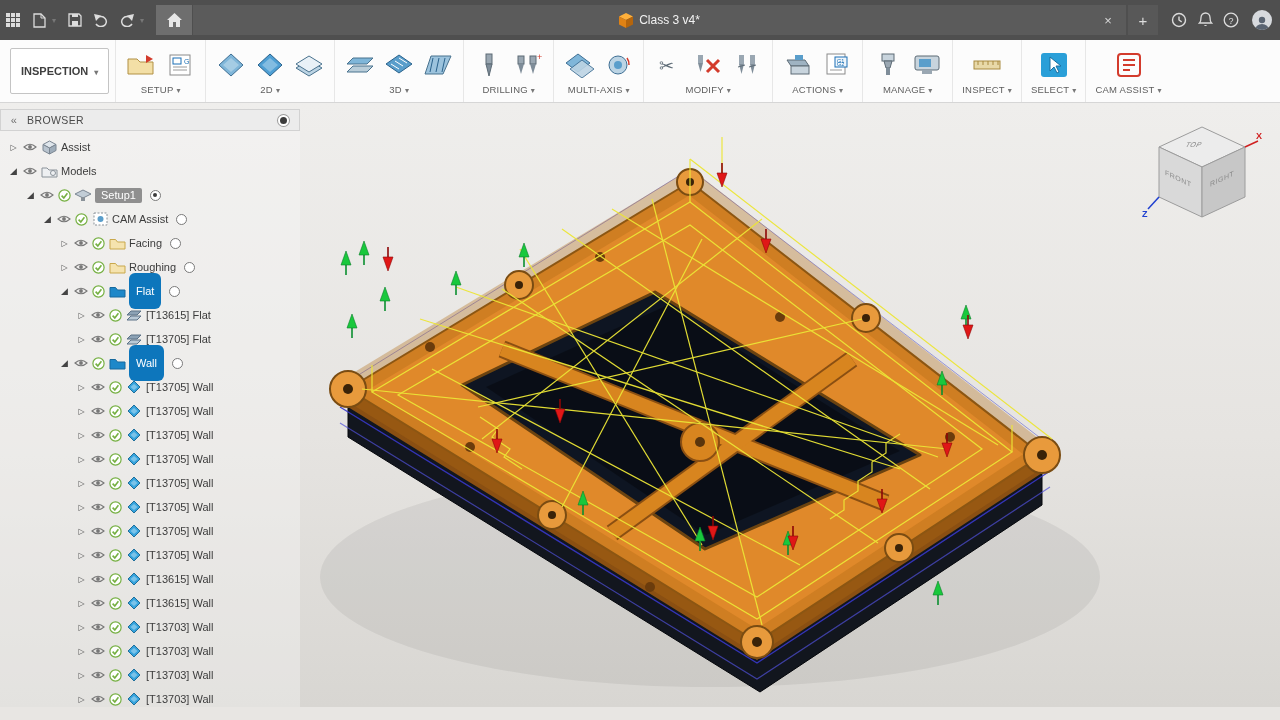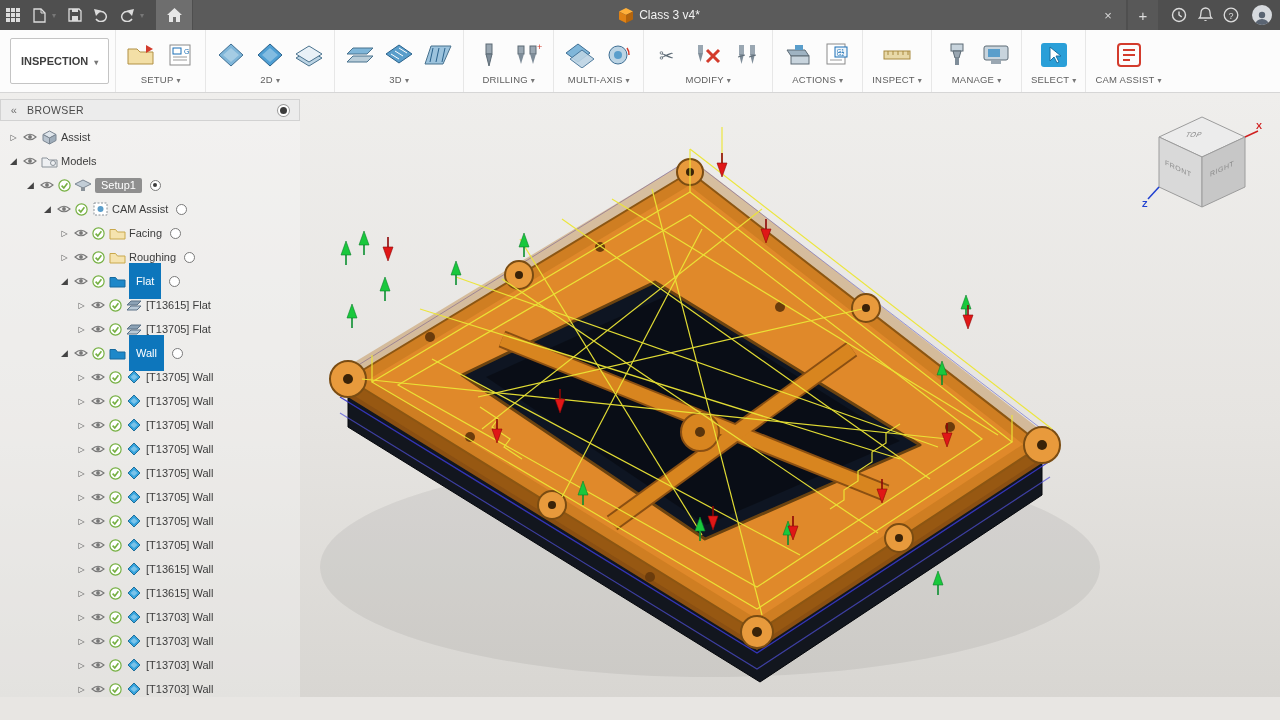--- a/index.html
+++ b/index.html
@@ -1,19 +1,19 @@
 <!DOCTYPE html>
 <html><head>
 <meta charset="utf-8">
 <style>
   * { margin:0; padding:0; box-sizing:border-box; }
   html,body { width:1280px; height:720px; overflow:hidden; font-family:"Liberation Sans", sans-serif; background:#e8e6e3; }
 
   
-  .titlebar { height:30px; background:#4f4f4f; display:flex; align-items:center; color:#e6e6e6; }
+  .titlebar { height:40px; background:#4f4f4f; display:flex; align-items:center; color:#e6e6e6; }
   .tb-icon { width:26px; height:30px; display:flex; align-items:center; justify-content:center; cursor:pointer; }
   .tb-icon svg { display:block; }
   .tb-caret { width:10px; height:30px; display:flex; align-items:center; font-size:8px; color:#cfcfcf; }
   .home-btn { width:36px; height:30px; background:#6e6e6e; display:flex; align-items:center; justify-content:center; margin-left:6px; }
   .doc-tab { flex:1; height:30px; background:#5b5b5b; display:flex; align-items:center; justify-content:center; position:relative; font-size:12px; color:#f2f2f2; margin-left:1px; }
   .doc-tab .cube { margin-right:6px; display:flex; }
   .doc-tab .tab-close { position:absolute; right:8px; top:0; height:30px; width:20px; display:flex; align-items:center; justify-content:center; color:#d7d7d7; font-size:13px; cursor:pointer; }
   .tab-add { width:30px; height:30px; display:flex; align-items:center; justify-content:center; font-size:15px; color:#ddd; background:#585858; margin-left:2px; cursor:pointer; }
   .tb-right { display:flex; align-items:center; margin-left:8px; }
   .avatar { width:20px; height:20px; border-radius:50%; background:#d7dade; display:flex; align-items:flex-end; justify-content:center; overflow:hidden; margin:0 8px; }
@@ -45,21 +45,21 @@
   .tree { padding-top:4px; background:rgba(250,250,250,0.35); }
   .tree-row { height:24px; display:flex; align-items:center; font-size:11px; color:#3c3c3c; cursor:pointer; white-space:nowrap; }
   .exp { width:15px; text-align:center; font-size:8px; color:#555; flex:none; }
   .exp.open { font-size:9px; color:#444; }
   .t-eye, .t-check, .t-icon { display:flex; align-items:center; justify-content:center; flex:none; }
   .t-eye { width:18px; }
   .t-check { width:17px; }
   .t-icon { width:20px; }
   .t-label { margin-left:2px; }
   .chip-gray { background:#8f8f8f; color:#fff; padding:1.5px 6px; border-radius:2px; }
-  .chip-blue { background:#0d76bc; color:#fff; padding:12px 7px; border-radius:0; }
+  .chip-blue { background:#0d76bc; color:#fff; padding:12px 7px; border-radius:6px; }
   .radio { width:11px; height:11px; border:1.5px solid #7a7a7a; border-radius:50%; margin-left:8px; flex:none; position:relative; background:#fff; }
   .radio.dot::after { content:""; position:absolute; left:2.5px; top:2.5px; width:4px; height:4px; border-radius:50%; background:#3c3c3c; }
 
   
   .viewcube { position:absolute; right:18px; top:14px; width:120px; height:115px; cursor:pointer; }
   .vc-face-label { position:absolute; font-size:7px; color:#8a8a8a; letter-spacing:.5px; pointer-events:none; }
   .vc-axis { position:absolute; font-size:9px; font-weight:bold; pointer-events:none; }
 </style>
 </head>
 <body>
@@ -339,56 +339,56 @@
             </div>
           </div>
           <div class="tgroup-label">
             <span>ACTIONS</span>
             <span class="caret"></span>
           </div>
         </div>
         <div class="tgroup">
           <div class="tgroup-icons">
             <div class="tool-icon">
+              <svg width="28" height="26">
+                <rect x="8" y="2" width="12" height="7" fill="#c8d4dd" stroke="#5c6a75"></rect>
+                <polygon points="10,9 18,9 16,16 12,16" fill="#9aa7b2" stroke="#5c6a75"></polygon>
+                <rect x="12" y="16" width="4" height="7" fill="#7f8d99"></rect>
+              </svg>
+            </div>
+            <div class="tool-icon">
+              <svg width="30" height="26">
+                <rect x="3" y="4" width="24" height="14" rx="2" fill="#c8d4dd" stroke="#5c6a75"></rect>
+                <rect x="7" y="7" width="12" height="8" fill="#5a9ecb"></rect>
+                <rect x="10" y="18" width="10" height="4" fill="#9aa7b2"></rect>
+              </svg>
+            </div>
+          </div>
+          <div class="tgroup-label">
+            <span>MANAGE</span>
+            <span class="caret"></span>
+          </div>
+        </div>
+        <div class="tgroup">
+          <div class="tgroup-icons">
+            <div class="tool-icon">
               <svg width="30" height="26">
                 <rect x="2" y="9" width="26" height="8" fill="#e8d9a8" stroke="#a8893f"></rect>
                 <g stroke="#a8893f">
                   <line x1="6" y1="9" x2="6" y2="13"></line>
                   <line x1="11" y1="9" x2="11" y2="13"></line>
                   <line x1="16" y1="9" x2="16" y2="13"></line>
                   <line x1="21" y1="9" x2="21" y2="13"></line>
                   <line x1="26" y1="9" x2="26" y2="13"></line>
                 </g>
               </svg>
             </div>
           </div>
           <div class="tgroup-label">
             <span>INSPECT</span>
-            <span class="caret"></span>
-          </div>
-        </div>
-        <div class="tgroup">
-          <div class="tgroup-icons">
-            <div class="tool-icon">
-              <svg width="28" height="26">
-                <rect x="8" y="2" width="12" height="7" fill="#c8d4dd" stroke="#5c6a75"></rect>
-                <polygon points="10,9 18,9 16,16 12,16" fill="#9aa7b2" stroke="#5c6a75"></polygon>
-                <rect x="12" y="16" width="4" height="7" fill="#7f8d99"></rect>
-              </svg>
-            </div>
-            <div class="tool-icon">
-              <svg width="30" height="26">
-                <rect x="3" y="4" width="24" height="14" rx="2" fill="#c8d4dd" stroke="#5c6a75"></rect>
-                <rect x="7" y="7" width="12" height="8" fill="#5a9ecb"></rect>
-                <rect x="10" y="18" width="10" height="4" fill="#9aa7b2"></rect>
-              </svg>
-            </div>
-          </div>
-          <div class="tgroup-label">
-            <span>MANAGE</span>
             <span class="caret"></span>
           </div>
         </div>
         <div class="tgroup">
           <div class="tgroup-icons">
             <div class="tool-icon">
               <svg width="30" height="28">
                 <rect x="2" y="2" width="26" height="24" rx="3" fill="#2a9fd8"></rect>
                 <polygon points="11,6 11,20 15,16 18,22 20,21 17,15 22,15" fill="#fff" stroke="#1a6fa0"></polygon>
               </svg>

